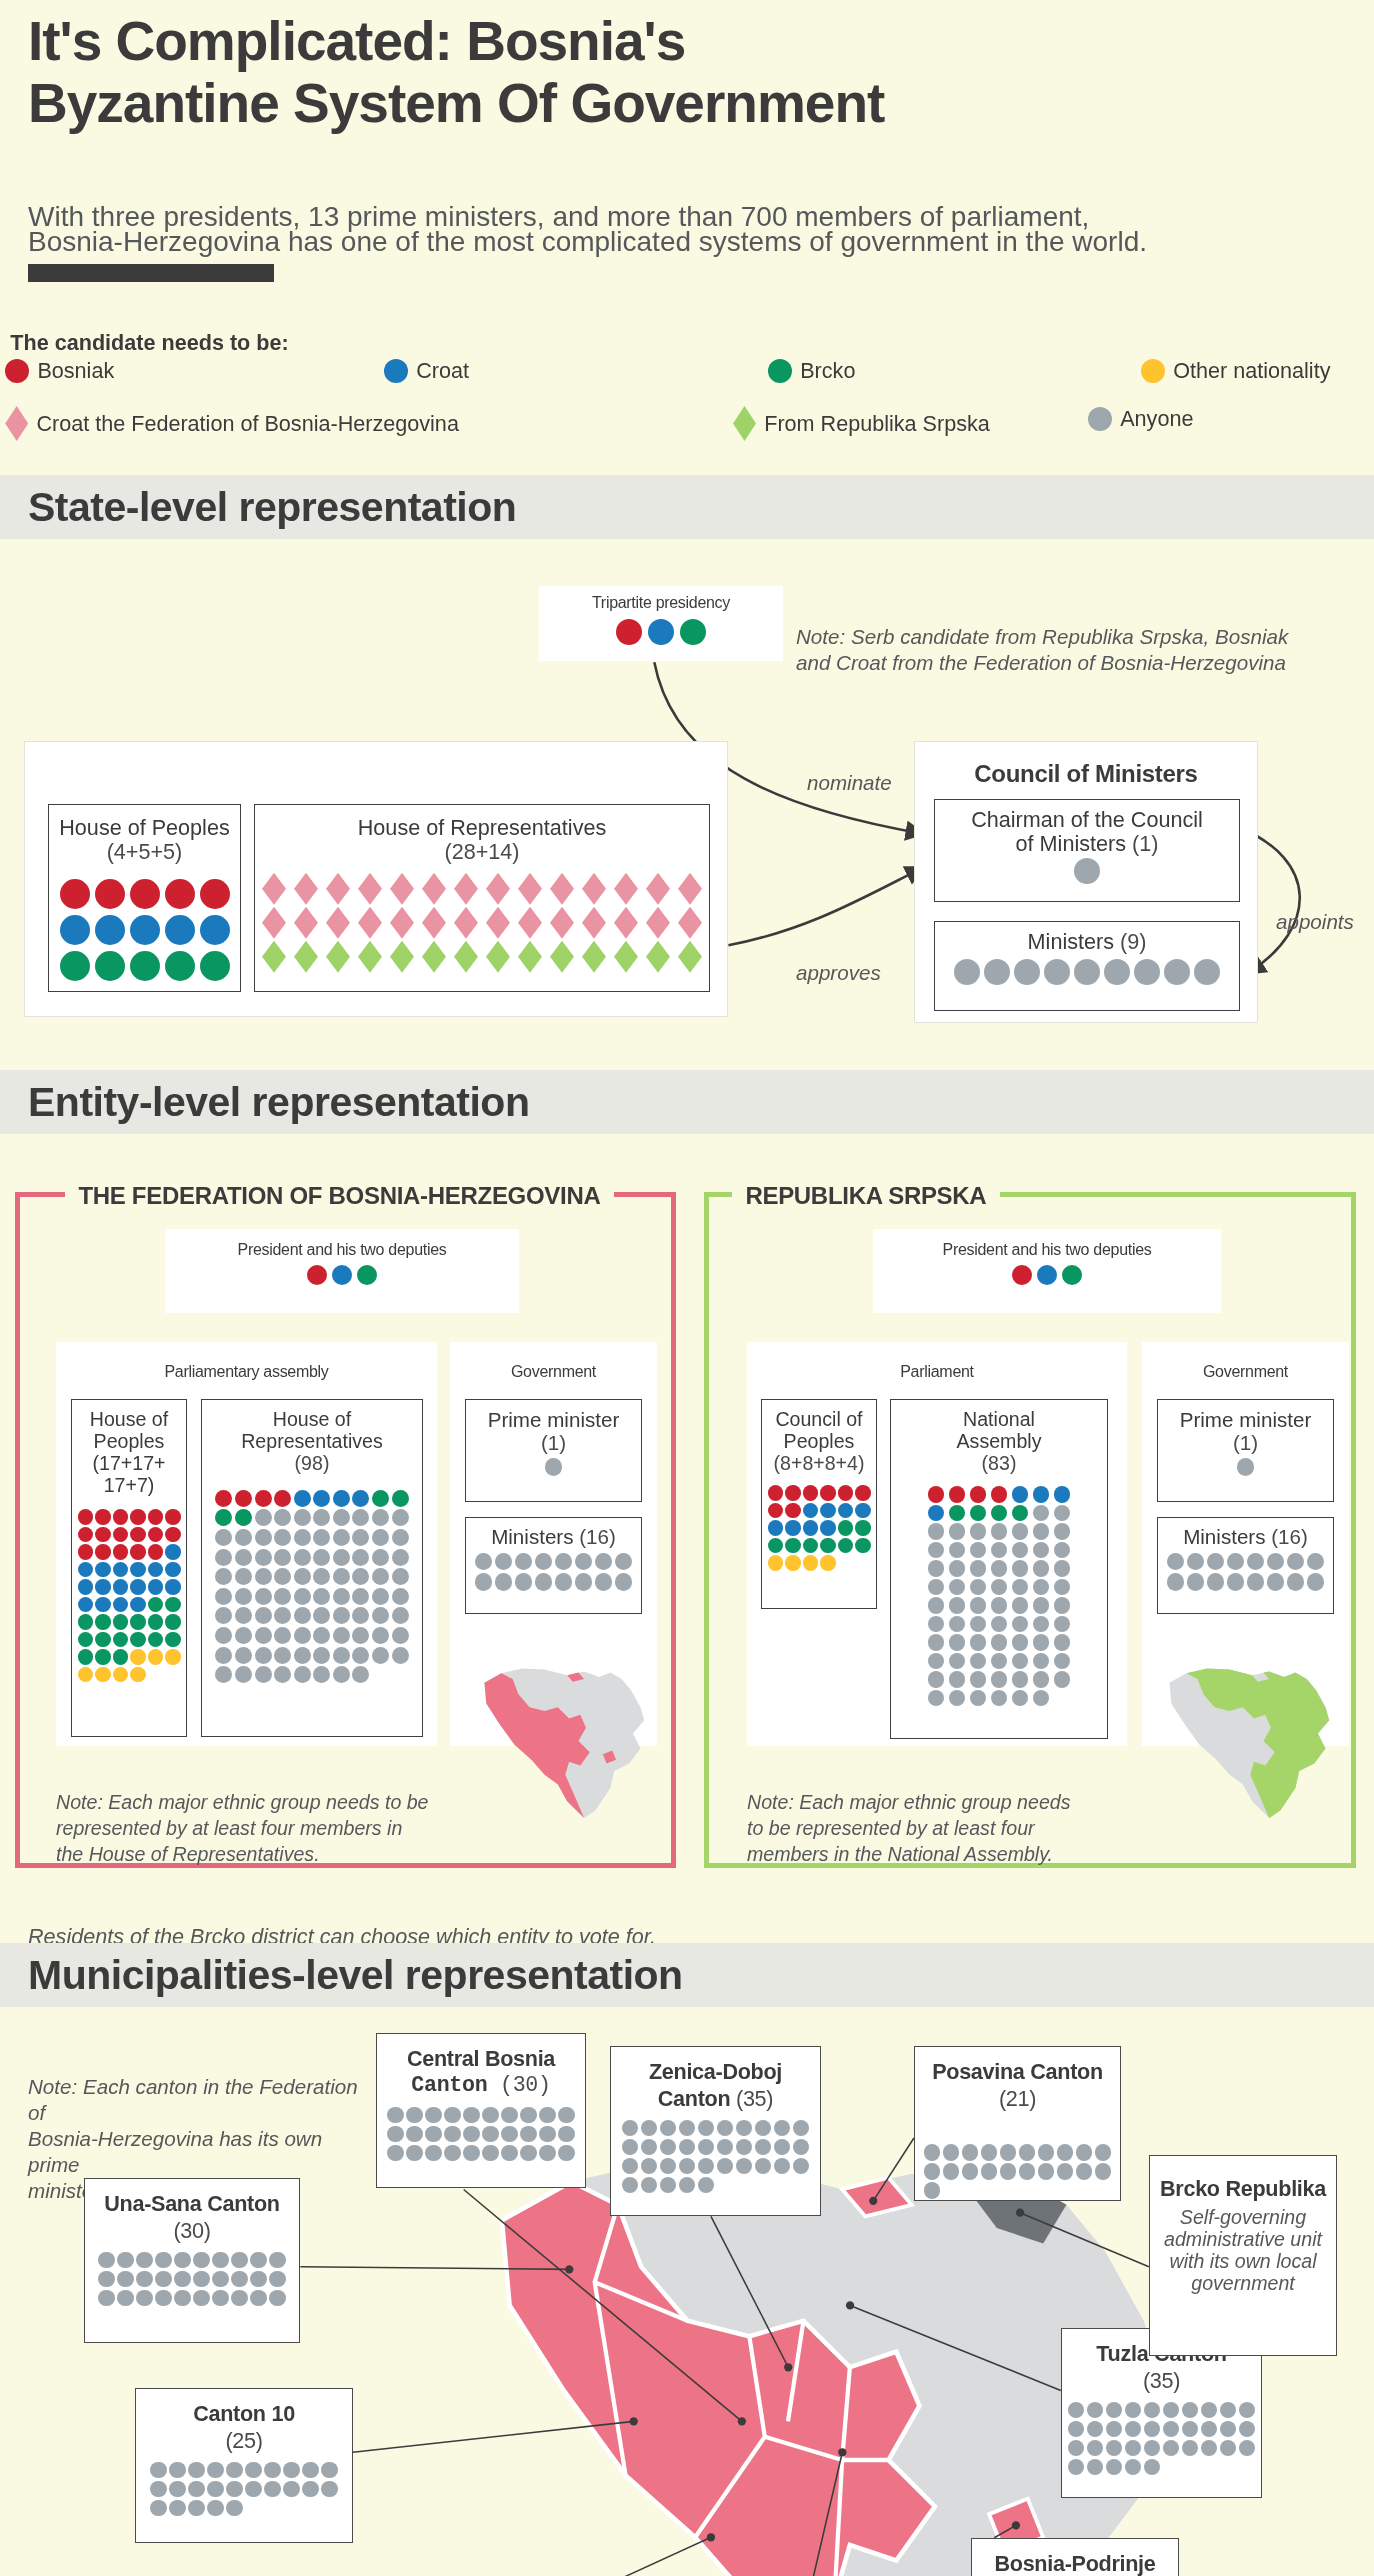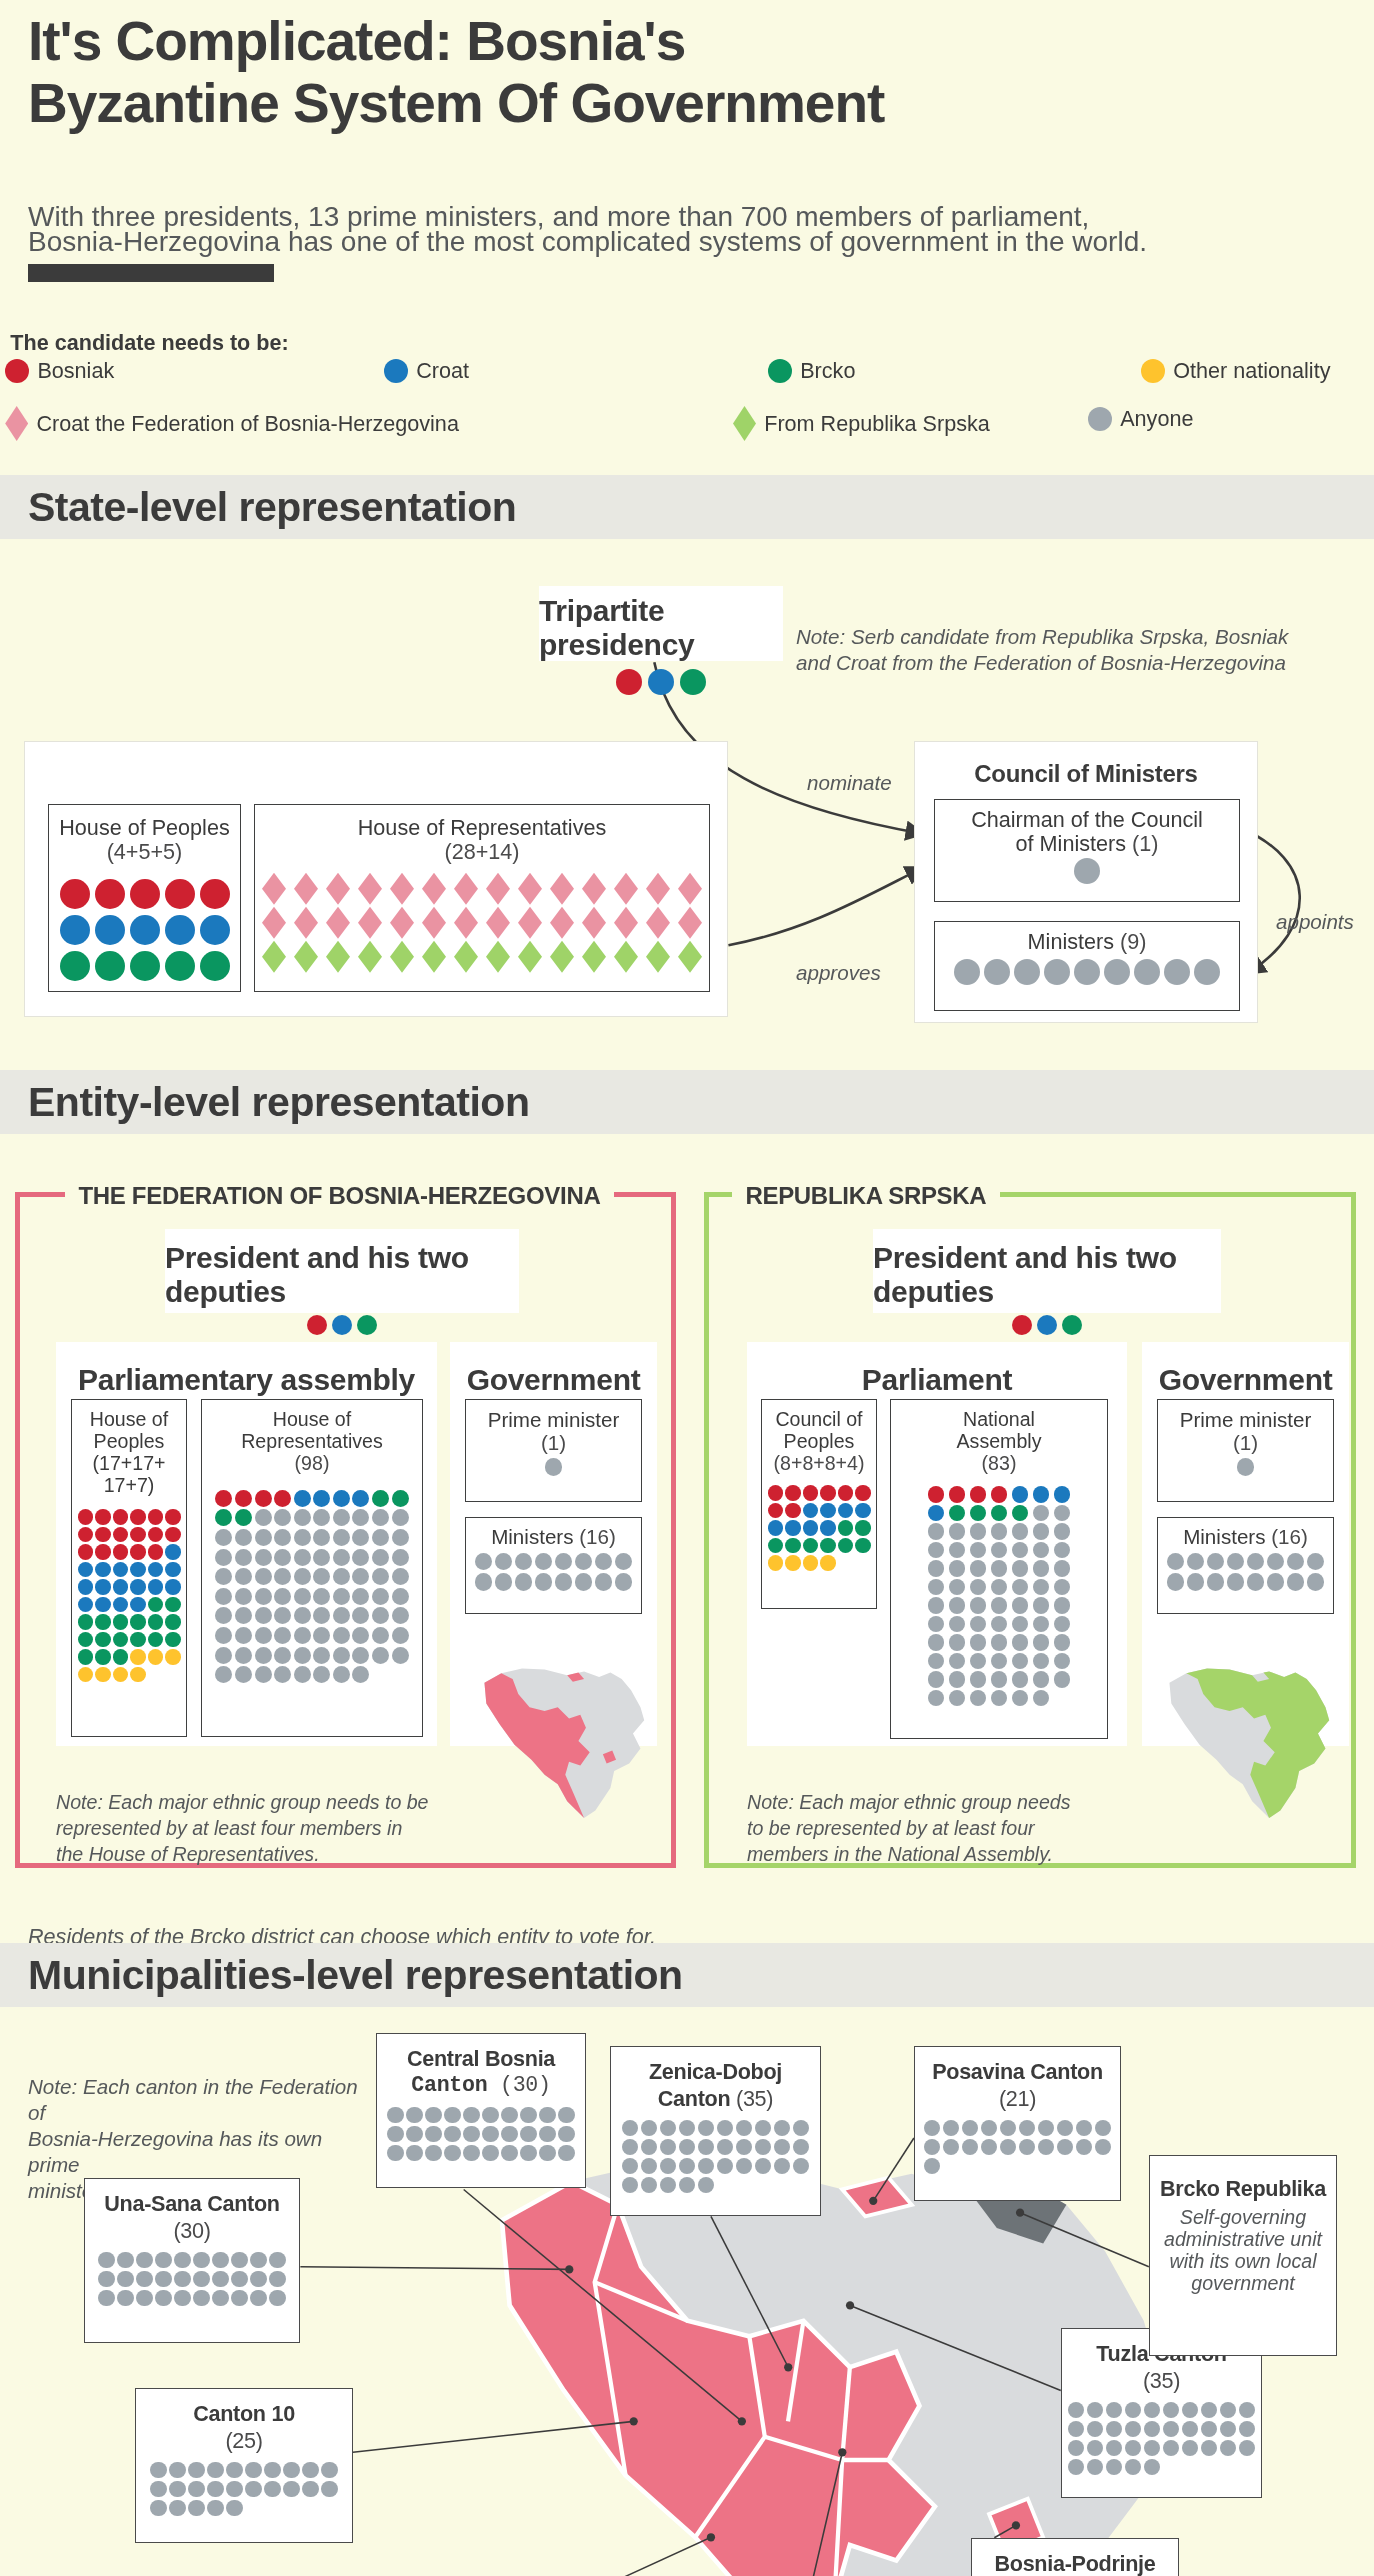--- a/index.html
+++ b/index.html
@@ -13,21 +13,21 @@
   .thin{font-weight:400;color:#4a4a4b;}
   .band{left:0;width:1374px;height:64px;background:#e8e8e2;display:flex;align-items:center;}
   .band .bt{font-size:41px;font-weight:700;margin-left:28px;letter-spacing:-0.5px;}
   .white{background:#ffffff;}
   .bd{border:1.5px solid #3f4040;box-sizing:border-box;}
   .soft{border:0.5px solid #e3e3da;box-sizing:border-box;}
   .dotgrid{display:grid;justify-content:center;align-content:start;}
   .dot{margin:auto;}
   .ln{line-height:1.12;}
   .title46{font-size:24px;font-weight:700;letter-spacing:-0.3px;}
-  .title44{font-size:30px;font-weight:700;letter-spacing:-0.3px;}
+  .title44{font-size:16px;font-weight:400;letter-spacing:-0.3px;}
   .t42{font-size:21.6px;}
   .t40{font-size:20.6px;}
   .t38{font-size:19.6px;}
   .sub .ln{line-height:25px;}
   .notel .ln{line-height:26px;}
   .entbox{box-sizing:border-box;border:5.2px solid;}
   .entlabel{position:absolute;top:-20.6px;background:#fafae3;padding:0 13.4px;font-size:24px;font-weight:700;line-height:40px;letter-spacing:-0.3px;white-space:nowrap;}
   .canton{background:#fff;border:1.5px solid #4a4a4b;box-sizing:border-box;display:flex;flex-direction:column;align-items:center;padding-top:11.3px;}
   .canton .ct{font-size:21.6px;font-weight:700;text-align:center;line-height:27px;letter-spacing:-0.3px;}
   .canton .dotgrid{margin-top:6.2px;}
@@ -801,21 +801,21 @@
           <div class="dot" style="width: 16.5px; height: 16.5px; border-radius: 50%; background: rgb(158, 167, 174);"></div>
           <div class="dot" style="width: 16.5px; height: 16.5px; border-radius: 50%; background: rgb(158, 167, 174);"></div>
           <div class="dot" style="width: 16.5px; height: 16.5px; border-radius: 50%; background: rgb(158, 167, 174);"></div>
           <div class="dot" style="width: 16.5px; height: 16.5px; border-radius: 50%; background: rgb(158, 167, 174);"></div>
           <div class="dot" style="width: 16.5px; height: 16.5px; border-radius: 50%; background: rgb(158, 167, 174);"></div>
           <div class="dot" style="width: 16.5px; height: 16.5px; border-radius: 50%; background: rgb(158, 167, 174);"></div>
           <div class="dot" style="width: 16.5px; height: 16.5px; border-radius: 50%; background: rgb(158, 167, 174);"></div>
           <div class="dot" style="width: 16.5px; height: 16.5px; border-radius: 50%; background: rgb(158, 167, 174);"></div>
         </div>
       </div>
-      <div class="abs canton" style="left: 914px; top: 2046px; width: 207px; height: 155px;">
+      <div class="abs canton" style="left: 914px; top: 2046px; width: 207px; height: 155px; justify-content: space-between;">
         <div class="ct">
           <div class="ln" style="line-height:27px;">Posavina Canton</div>
           <div class="ln" style="line-height:27px;"><span class="thin">(21)</span></div>
         </div>
         <div class="dotgrid" style="grid-template-columns: repeat(10, 19px); grid-auto-rows: 19px;">
           <div class="dot" style="width: 16.5px; height: 16.5px; border-radius: 50%; background: rgb(158, 167, 174);"></div>
           <div class="dot" style="width: 16.5px; height: 16.5px; border-radius: 50%; background: rgb(158, 167, 174);"></div>
           <div class="dot" style="width: 16.5px; height: 16.5px; border-radius: 50%; background: rgb(158, 167, 174);"></div>
           <div class="dot" style="width: 16.5px; height: 16.5px; border-radius: 50%; background: rgb(158, 167, 174);"></div>
           <div class="dot" style="width: 16.5px; height: 16.5px; border-radius: 50%; background: rgb(158, 167, 174);"></div>

